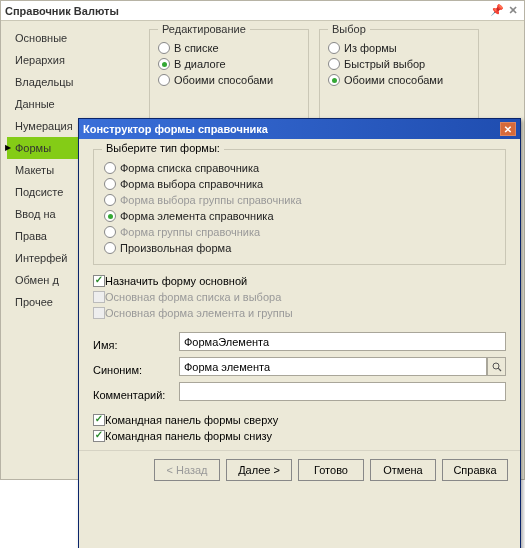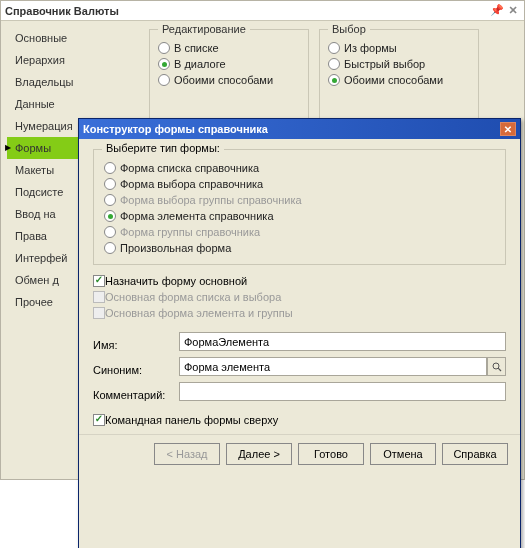--- a/index.html
+++ b/index.html
@@ -342,20 +342,24 @@
     </div>
     <div class="form-row">
       <label>Комментарий:</label>
       <input class="textin" value="" style="">
     </div>
     <div class="sep"></div>
     <div id="chk-top" class="chk-row">
         <span class="check checked"></span>
         <span>Командная панель формы сверху</span>
       </div>
+    <div id="chk-bottom" class="chk-row">
+        <span class="check checked"></span>
+        <span>Командная панель формы снизу</span>
+      </div>
   </div>
   <div class="dlg-buttons">
     <button class="btn disabled">&lt; Назад</button>
     <button class="btn">Далее &gt;</button>
     <button class="btn">Готово</button>
     <button class="btn">Отмена</button>
     <button class="btn">Справка</button>
   </div>
 </div>
 

